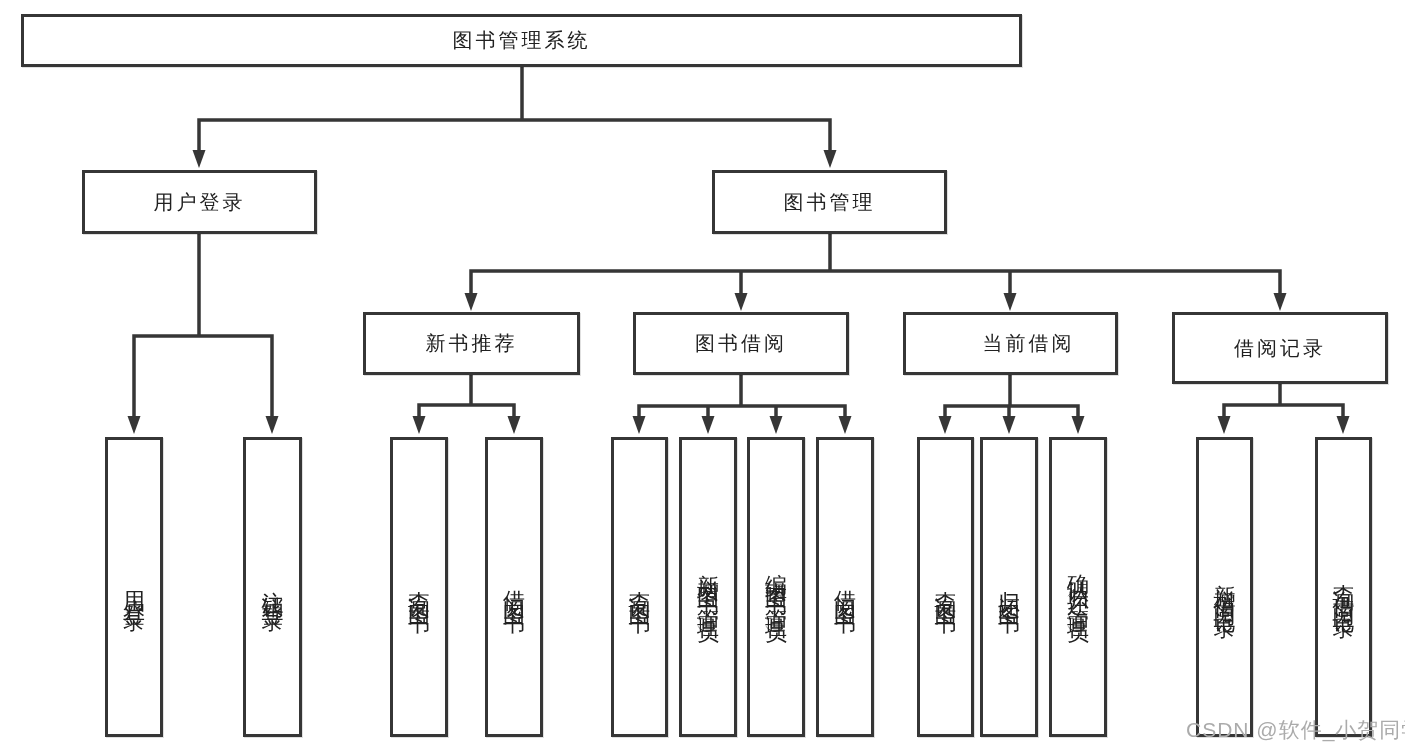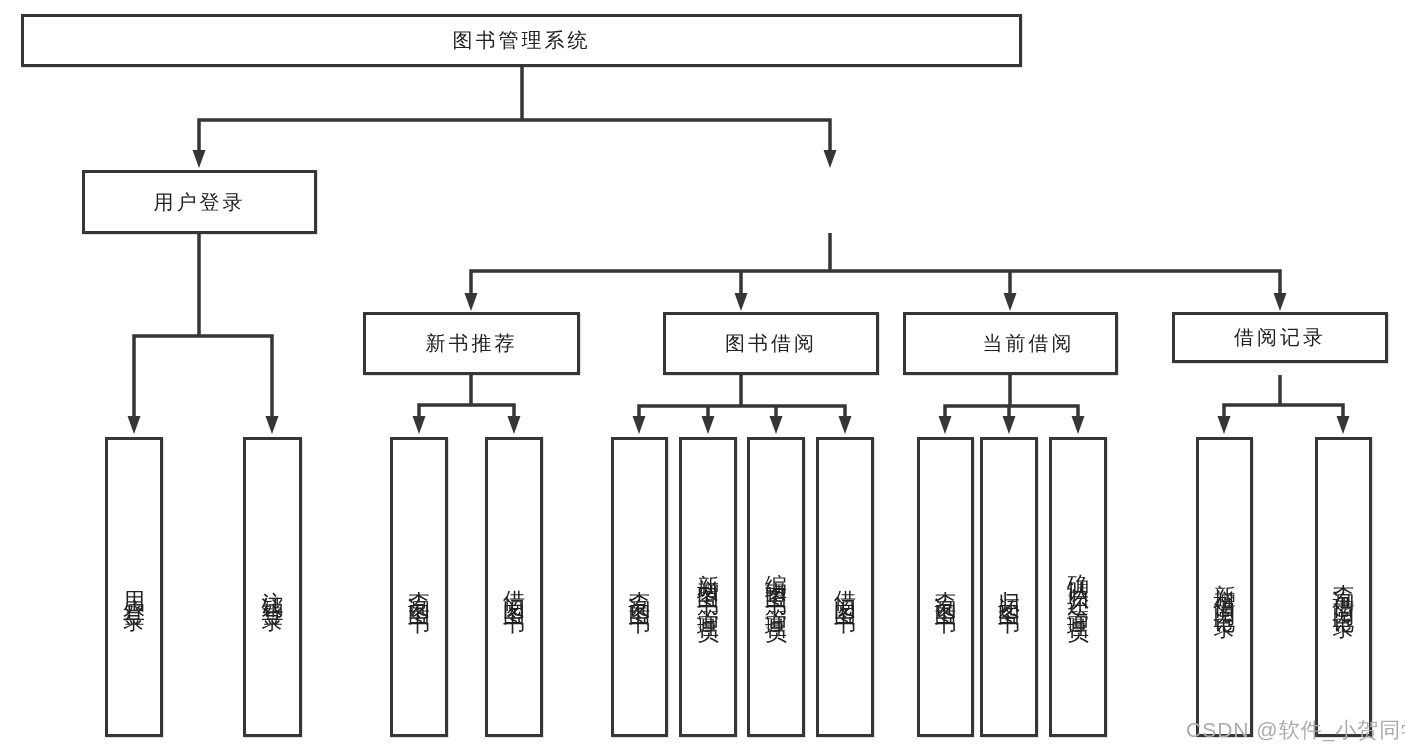--- a/index.html
+++ b/index.html
@@ -66,25 +66,26 @@
     <polygon points="1071.5,416 1084.5,416 1078,434"></polygon>
 
     <path d="M1280 375 V405 M1224 417 V405 H1343 V417"></path>
     <polygon points="1217.5,416 1230.5,416 1224,434"></polygon>
     <polygon points="1336.5,416 1349.5,416 1343,434"></polygon>
   </svg>
 
   <div class="node" style="left:21px; top:14px; width:1001px; height:53px;">图书管理系统</div>
 
   <div class="node" style="left:82px; top:170px; width:235px; height:64px;">用户登录</div>
+  <div class="node" style="left:712px; top:170px; width:235px; height:64px;">图书管理</div>
 
   <div class="node" style="left:363px; top:312px; width:217px; height:63px;font-family:Liberation Serif, serif;">新书推荐</div>
-  <div class="node" style="left:633px; top:312px; width:216px; height:63px;margin-left:30px;">图书借阅</div>
+  <div class="node" style="left:633px; top:312px; width:216px; height:63px;">图书借阅</div>
   <div class="node" style="left:903px; top:312px; width:215px; height:63px;padding-left:36px;">当前借阅</div>
-  <div class="node" style="left:1172px; top:312px; width:216px; height:51px;">借阅记录</div>
+  <div class="node" style="left:1172px; top:312px; width:216px; height:72px;">借阅记录</div>
 
   <div class="node vert" style="left:105px; top:437px; width:58px; height:300px;">用户登录</div>
   <div class="node vert" style="left:243px; top:437px; width:59px; height:300px;">注销登录</div>
 
   <div class="node vert" style="left:390px; top:437px; width:58px; height:300px;">查询图书</div>
   <div class="node vert" style="left:485px; top:437px; width:58px; height:300px;">借阅图书</div>
 
   <div class="node vert" style="left:611px; top:437px; width:57px; height:300px;">查询图书</div>
   <div class="node vert" style="left:679px; top:437px; width:58px; height:300px;">新增图书（管理员）</div>
   <div class="node vert" style="left:747px; top:437px; width:58px; height:300px;">编辑图书（管理员）</div>

